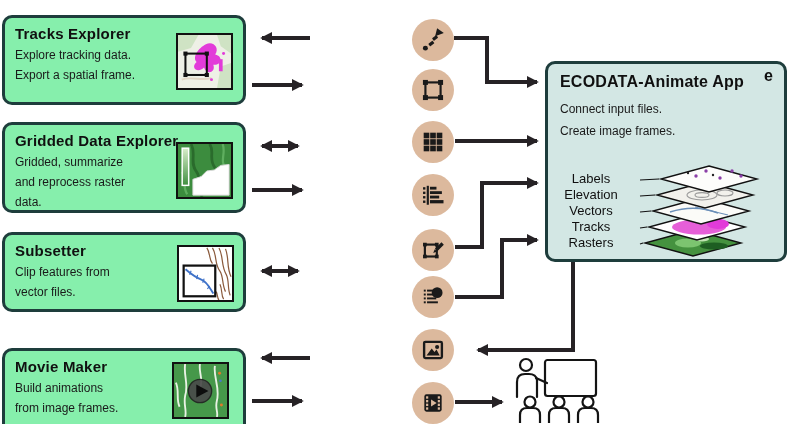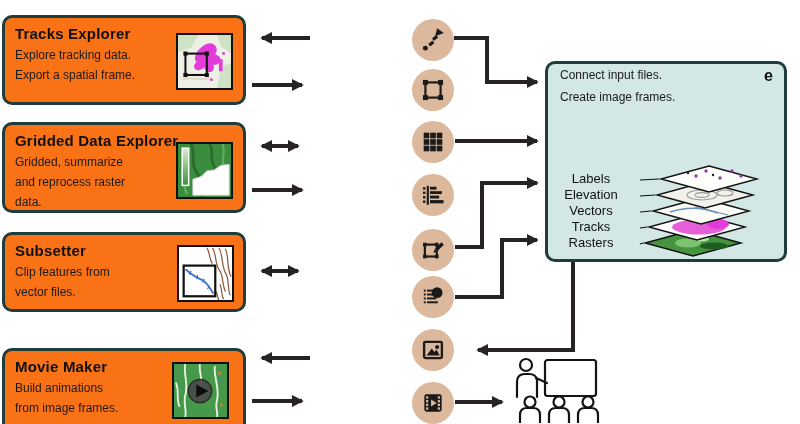--- a/index.html
+++ b/index.html
@@ -1,19 +1,19 @@
 <!DOCTYPE html>
 <html><head>
 <meta charset="utf-8">
 <style>
   html,body{margin:0;padding:0;background:#fff;}
   #canvas{position:relative;width:800px;height:424px;background:#ffffff;
           font-family:"Liberation Sans",sans-serif;overflow:hidden;}
   #wires{position:absolute;left:0;top:0;z-index:1;}
-  .box{position:absolute;left:2px;width:244px;background:#f97316;border:3px solid #1e3d3c;
+  .box{position:absolute;left:2px;width:244px;background:#86efac;border:3px solid #1e3d3c;
        border-radius:10px;box-sizing:border-box;z-index:2;}
   .box-title{font-weight:bold;font-size:15px;color:#101010;margin:7px 0 3px 10px;letter-spacing:.2px;}
   .box-line{font-size:12px;color:#1a1a1a;margin-left:10px;line-height:20px;width:160px;}
   .thumb{position:absolute;border:2px solid #111;background:#fff;}
   .circle{position:absolute;left:412px;width:42px;height:42px;border-radius:50%;background:#dcb99d;
           display:flex;align-items:center;justify-content:center;z-index:2;}
   #app-box{position:absolute;left:545px;top:61px;width:242px;height:201px;background:#d3e7e4;
            border:3px solid #1e3d3c;border-radius:10px;box-sizing:border-box;z-index:2;}
   #app-box .box-title{font-size:16px;margin:9px 0 7px 12px;}
   #app-box .box-line{margin-left:12px;line-height:22px;width:200px;}
@@ -134,20 +134,21 @@
       <circle cx="49" cy="10" r="1.6" fill="#e07b2a"></circle>
       <circle cx="51" cy="44" r="1.6" fill="#e07b2a"></circle>
       <circle cx="50" cy="18" r="1.4" fill="#4a7bc8"></circle>
       <circle cx="28" cy="29" r="12.5" fill="#4a4a4a" stroke="#222" stroke-width="1.5" opacity="0.92"></circle>
       <polygon points="24,22 37,29 24,36" fill="#0d0d0d"></polygon>
     </svg>
   </div>
 
   <div id="app-box">
     <div class="panel-label">e</div>
+    <div class="box-title">ECODATA-Animate App</div>
     <div class="box-line">Connect input files.</div>
     <div class="box-line">Create image frames.</div>
 
     <span class="layer-label" style="top:107px">Labels</span>
     <span class="layer-label" style="top:123px">Elevation</span>
     <span class="layer-label" style="top:139px">Vectors</span>
     <span class="layer-label" style="top:155px">Tracks</span>
     <span class="layer-label" style="top:171px">Rasters</span>
 
     <svg id="layer-stack" width="190" height="100" viewBox="0 0 190 100">

